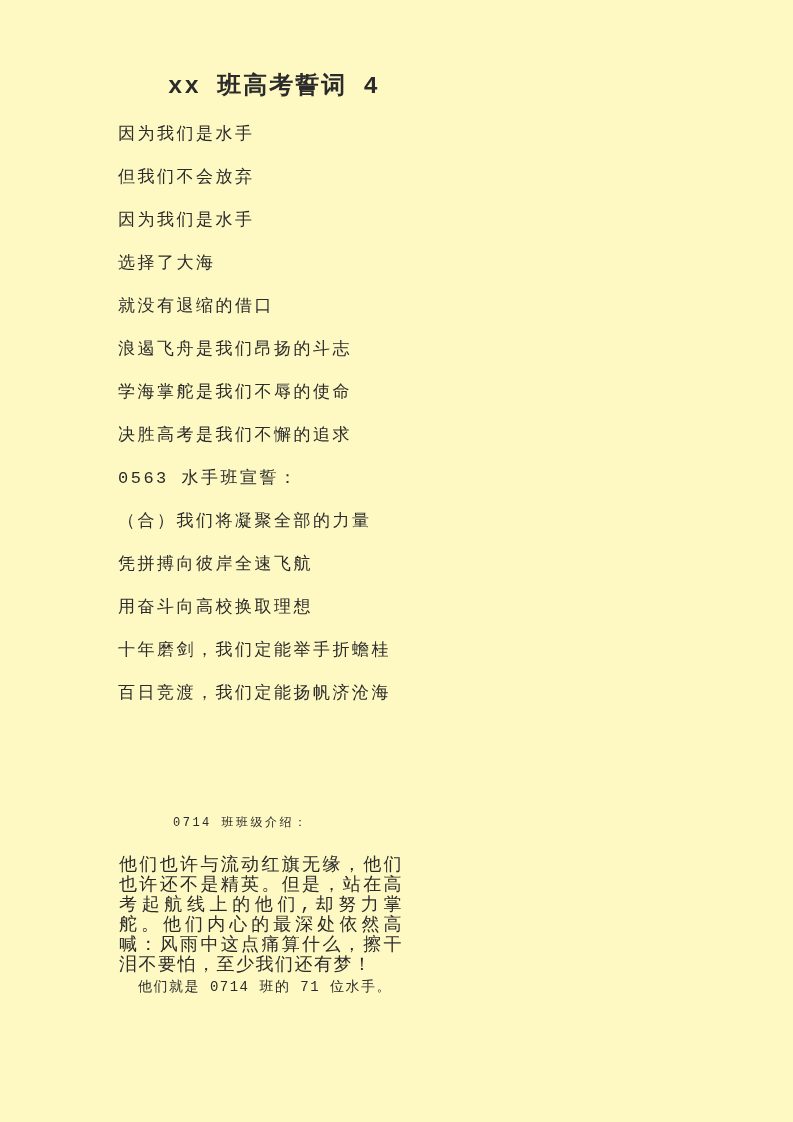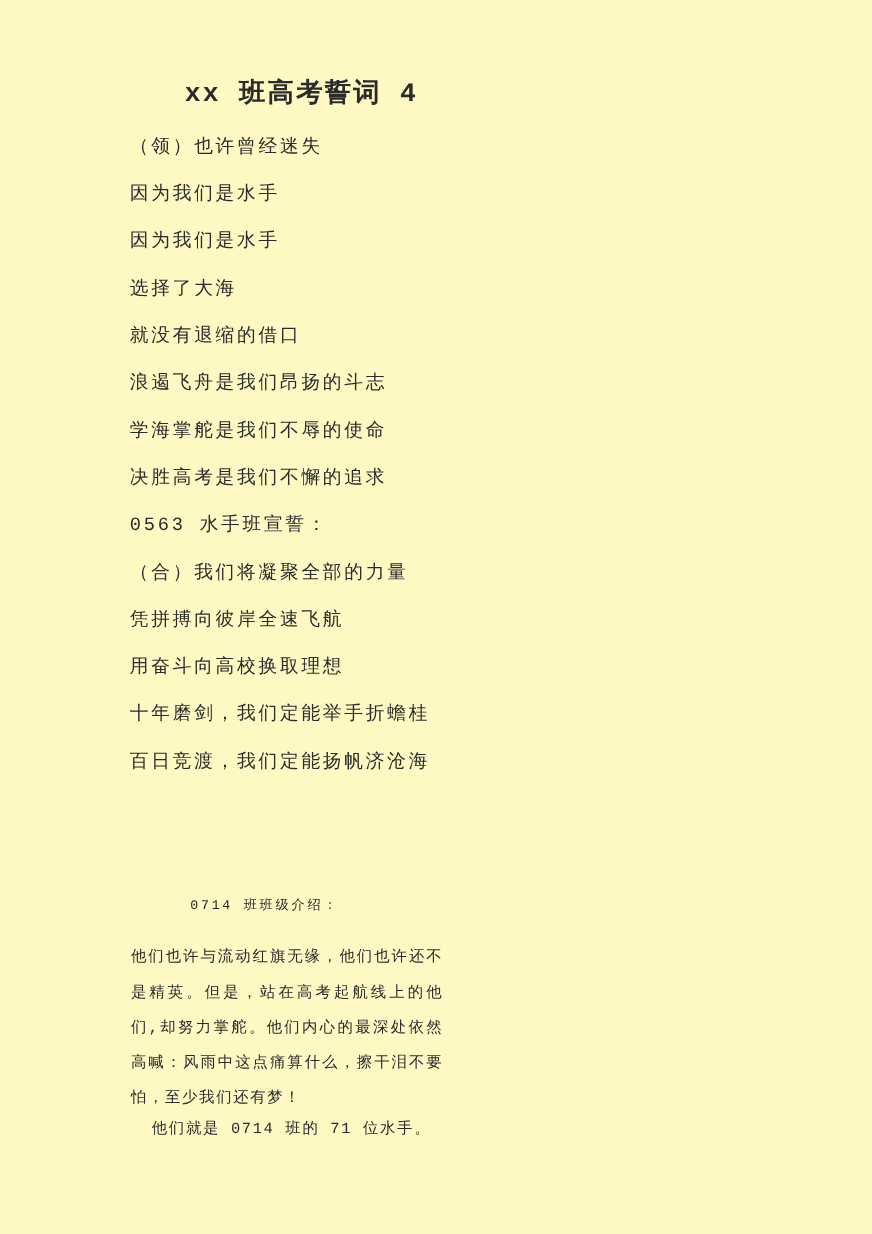--- a/index.html
+++ b/index.html
@@ -50,22 +50,22 @@
     white-space: nowrap;
   }
   .intro-block {
     position: absolute;
     top: 855px;
     left: 119px;
     width: 284px;
   }
   .intro-paragraph {
     margin: 0;
-    font-size: 14px;
-    line-height: 32px;
+    font-size: 18px;
+    line-height: 20px;
     letter-spacing: 1.5px;
     text-align: justify;
     text-justify: inter-ideograph;
   }
   .intro-closing {
     margin: 0;
     font-size: 14px;
     line-height: 24px;
     letter-spacing: 1.5px;
     text-indent: 19px;
@@ -73,22 +73,22 @@
   }
 </style>
 </head>
 <body>
 
 <div class="page">
 
   <h1 class="doc-title">xx 班高考誓词 4</h1>
 
   <div class="oath">
-    <p class="oath-line">（领）也许曾经迷失</p>
     <p class="oath-line">因为我们是水手</p>
+    <p class="oath-line">但我们不会放弃</p>
     <p class="oath-line">因为我们是水手</p>
     <p class="oath-line">选择了大海</p>
     <p class="oath-line">就没有退缩的借口</p>
     <p class="oath-line">浪遏飞舟是我们昂扬的斗志</p>
     <p class="oath-line">学海掌舵是我们不辱的使命</p>
     <p class="oath-line">决胜高考是我们不懈的追求</p>
     <p class="oath-line">0563 水手班宣誓：</p>
     <p class="oath-line">（合）我们将凝聚全部的力量</p>
     <p class="oath-line">凭拼搏向彼岸全速飞航</p>
     <p class="oath-line">用奋斗向高校换取理想</p>

